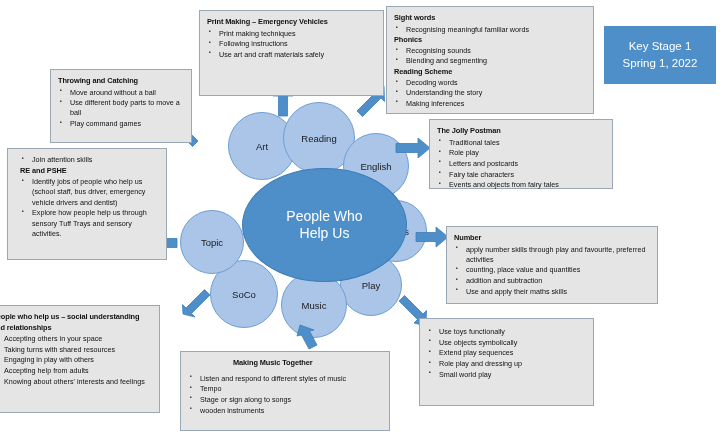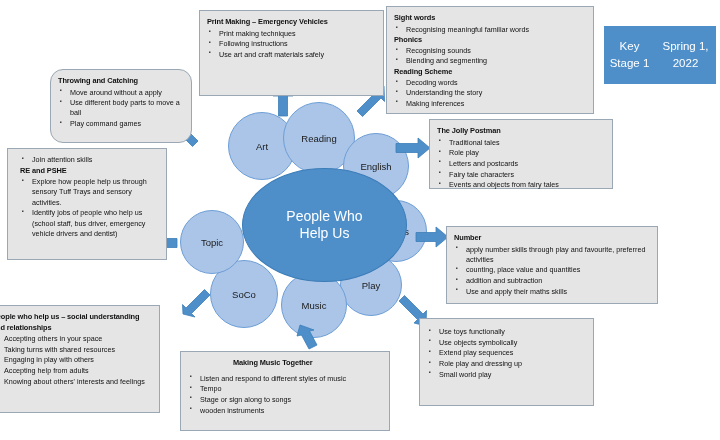--- a/index.html
+++ b/index.html
@@ -59,21 +59,21 @@
   .box.clipped-left {
     border-left: none;
     padding-left: 2px;
   }
 
   
   .badge {
     position: absolute;
     box-sizing: border-box;
     display: flex;
-    flex-direction: row;
+    flex-direction: column;
     align-items: center;
     justify-content: center;
     color: #ffffff;
     font-size: 11.5px;
     line-height: 1.45;
     text-align: center;
     z-index: 30;
   }
 
   
@@ -233,24 +233,24 @@
       <li>Blending and segmenting</li>
     </ul>
     <div class="hd">Reading Scheme</div>
     <ul class="tight">
       <li>Decoding words</li>
       <li>Understanding the story</li>
       <li>Making inferences</li>
     </ul>
   </div>
 
-  <div class="box" style="left:50px; top:69px; width:142px; height:74px;border-radius:13px;">
+  <div class="box" style="left:50px; top:69px; width:142px; height:74px;">
     <div class="hd">Throwing and Catching</div>
     <ul>
-      <li>Move around without a apply</li>
+      <li>Move around without a ball</li>
       <li>Use different body parts to move a ball</li>
       <li>Play command games</li>
     </ul>
   </div>
 
   <div class="box" style="left:429px; top:119px; width:184px; height:70px;">
     <div class="hd">The Jolly Postman</div>
     <ul>
       <li>Traditional tales</li>
       <li>Role play</li>
@@ -259,22 +259,22 @@
       <li>Events and objects from fairy tales</li>
     </ul>
   </div>
 
   <div class="box" style="left:7px; top:148px; width:160px; height:112px;padding-left:12px;">
     <ul>
       <li>Join attention skills</li>
     </ul>
     <div class="hd">RE and PSHE</div>
     <ul>
+      <li>Identify jobs of people who help us (school staff, bus driver, emergency vehicle drivers and dentist)</li>
       <li>Explore how people help us through sensory Tuff Trays and sensory activities.</li>
-      <li>Identify jobs of people who help us (school staff, bus driver, emergency vehicle drivers and dentist)</li>
     </ul>
   </div>
 
   <div class="box" style="left:446px; top:226px; width:212px; height:78px;">
     <div class="hd">Number</div>
     <ul>
       <li>apply number skills through play and favourite, preferred activities</li>
       <li>counting, place value and quantities</li>
       <li>addition and subtraction</li>
       <li>Use and apply their maths skills</li>

